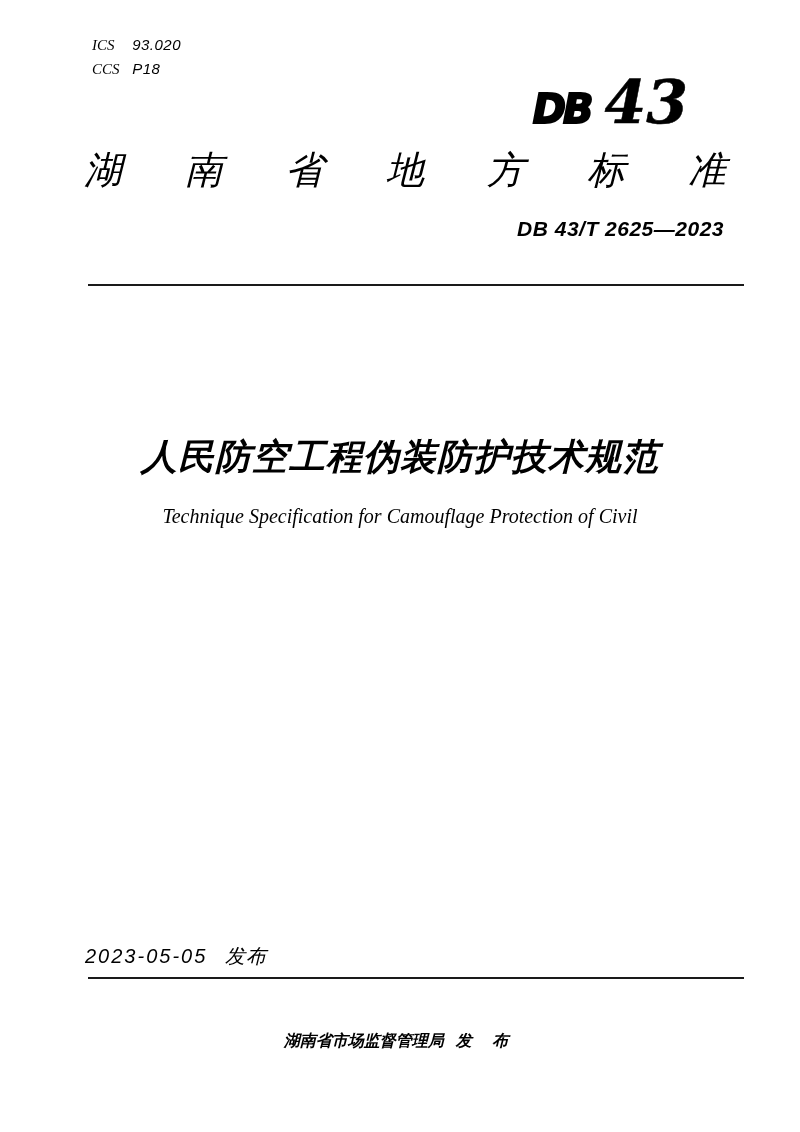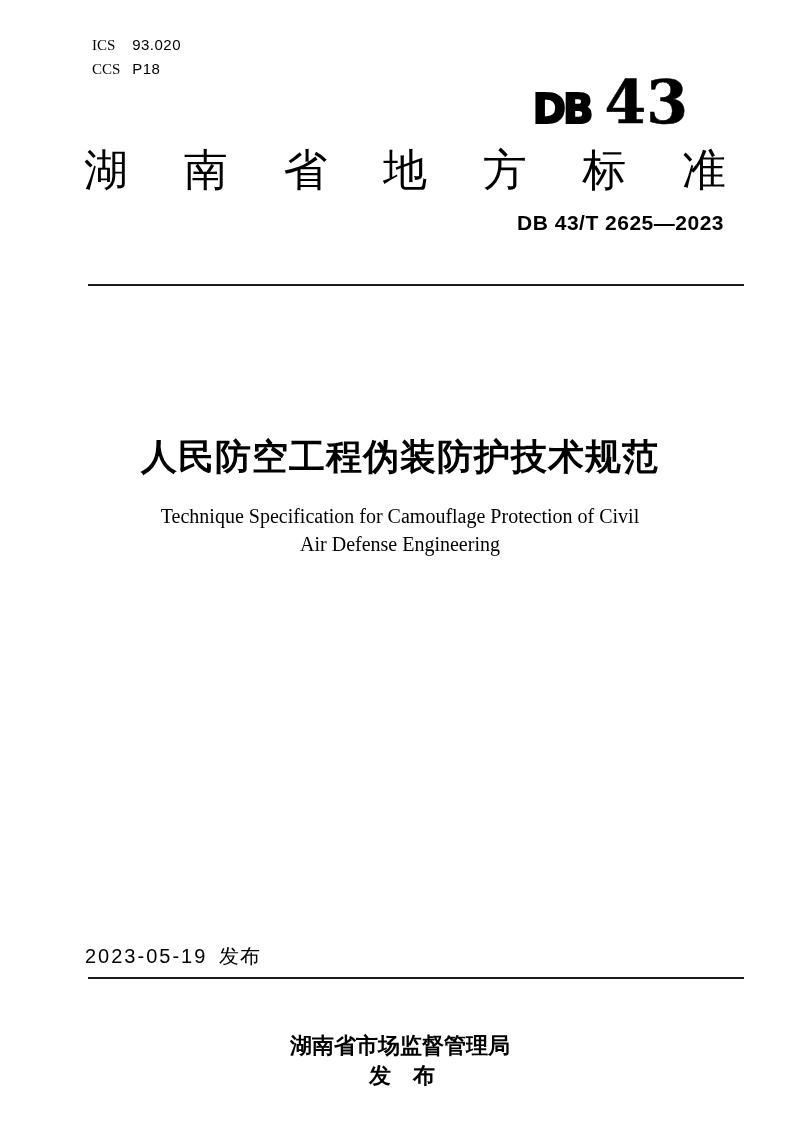--- a/index.html
+++ b/index.html
@@ -9,20 +9,21 @@
   }
   .page {
     position: relative;
     width: 800px;
     height: 1132px;
     margin: 0 auto;
     background: #ffffff;
     color: #000000;
     font-family: "Liberation Sans", sans-serif;
     overflow: hidden;
+    font-style: italic;
   }
   
   .ics-block {
     position: absolute;
     top: 33px;
     left: 92px;
     font-size: 15px;
     line-height: 24px;
     white-space: nowrap;
   }
@@ -56,30 +57,30 @@
     font-weight: 700;
     margin-left: 14px;
     -webkit-text-stroke: 0.5px #000;
   }
   
   .standard-type {
     position: absolute;
     top: 148px;
     left: 84px;
     width: 642px;
-    font-size: 44px;
+    font-size: 38px;
     line-height: 44px;
     text-align: justify;
     text-align-last: justify;
     text-justify: inter-character;
   }
   
   .standard-number {
     position: absolute;
-    top: 211px;
+    top: 217px;
     right: 76px;
     font-size: 21px;
     font-weight: bold;
     letter-spacing: 0.5px;
     white-space: nowrap;
   }
   .rule {
     position: absolute;
     left: 88px;
     width: 656px;
@@ -116,34 +117,33 @@
     top: 944px;
     left: 85px;
     right: 58px;
     display: flex;
     justify-content: space-between;
     font-size: 20px;
     line-height: 24px;
     white-space: nowrap;
   }
   .date-value { letter-spacing: 2px; }
-  .date-label { margin-left: 6px; letter-spacing: 1px; }
+  .date-label { margin-left: 12px; letter-spacing: 1px; }
   
   .publisher {
     position: absolute;
     top: 1031px;
     left: 0;
     width: 100%;
     display: flex;
     justify-content: center;
-    align-items: center;
-    font-size: 22px;
+    align-items: flex-end;
+    font-size: 16px;
     font-weight: 600;
     white-space: nowrap;
-    flex-direction: column;
   }
   .publisher-action {
     margin-left: 12px;
     letter-spacing: 8px;
   }
 </style>
 </head>
 <body>
 
 <div class="page">
@@ -166,26 +166,25 @@
   <div class="standard-type">湖南省地方标准</div>
 
   <div class="standard-number">DB 43/T 2625—2023</div>
 
   <div class="rule rule-top"></div>
 
   <h1 class="title-zh">人民防空工程伪装防护技术规范</h1>
 
   <div class="title-en">
     <div>Technique Specification for Camouflage Protection of Civil</div>
-    <div>Air Defense Engineering</div>
   </div>
 
   <div class="dates-row">
     <div>
-      <span class="date-value">2023-05-19</span>
+      <span class="date-value">2023-05-05</span>
       <span class="date-label">发布</span>
     </div>
   </div>
 
   <div class="rule rule-bottom"></div>
 
   <div class="publisher">
     <span>湖南省市场监督管理局</span>
     <span class="publisher-action">发 布</span>
   </div>

